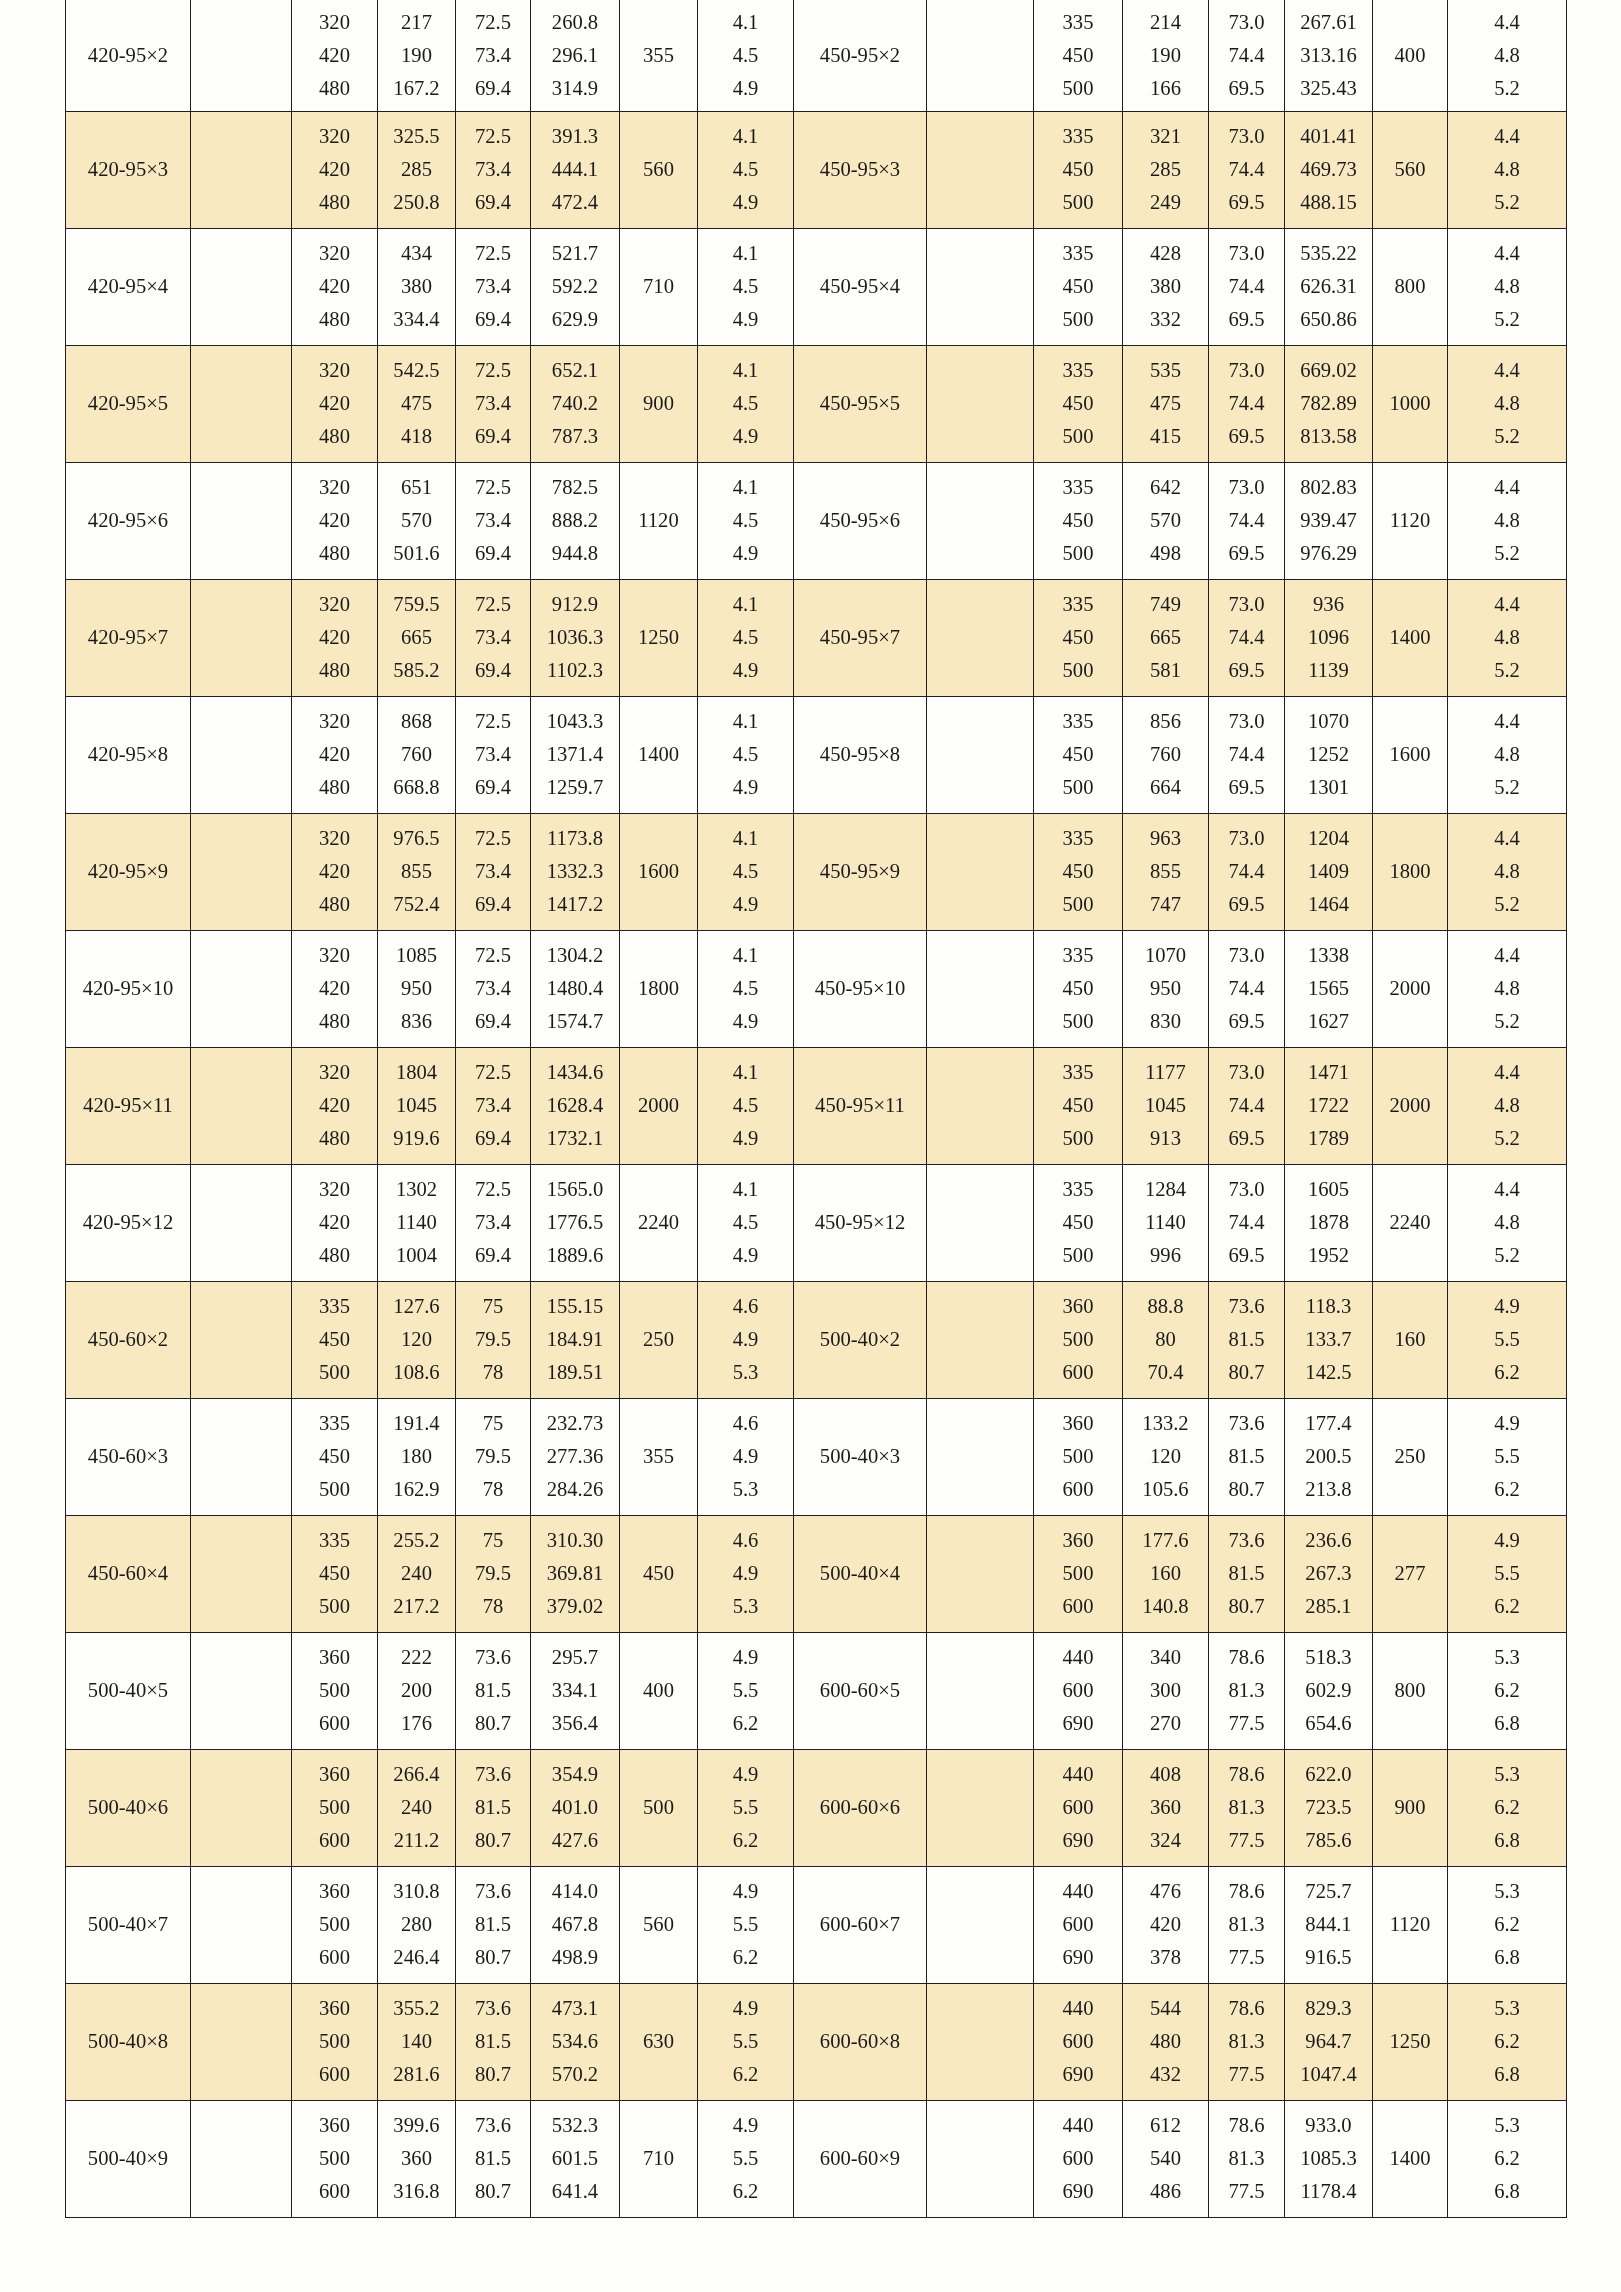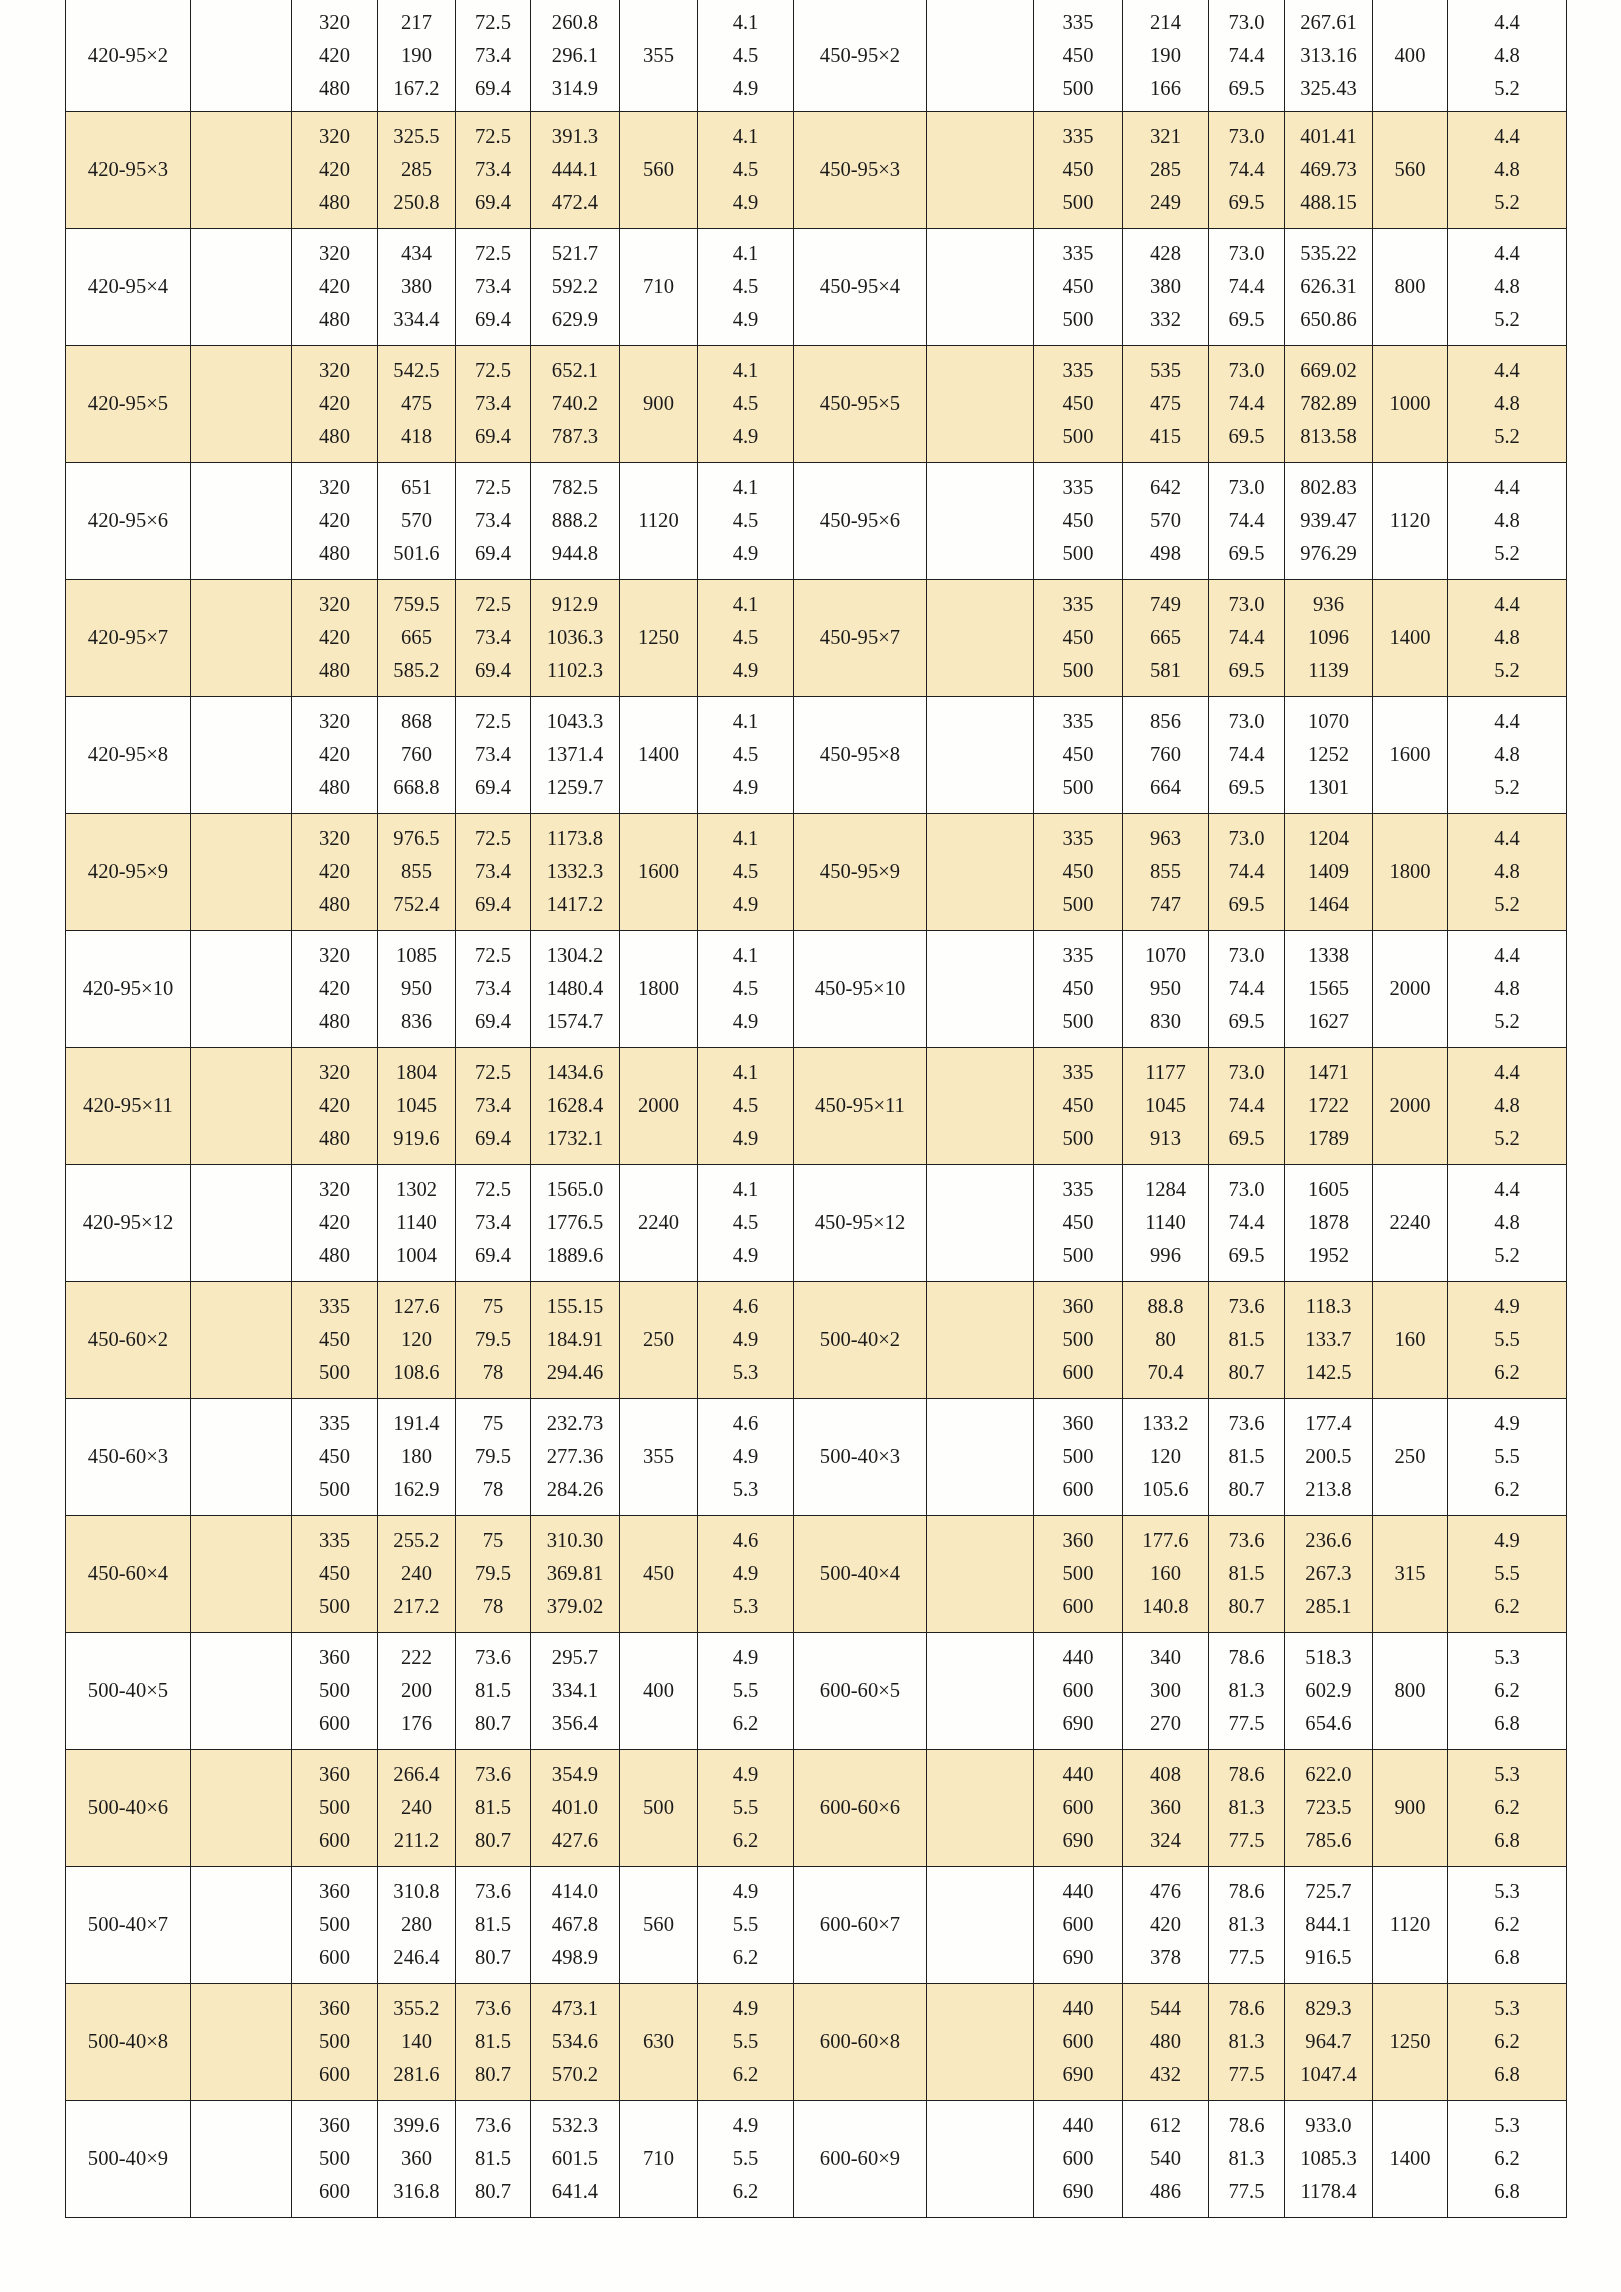--- a/index.html
+++ b/index.html
@@ -496,21 +496,21 @@
 450
 500</td>
           <td>127.6
 120
 108.6</td>
           <td>75
 79.5
 78</td>
           <td>155.15
 184.91
-294.46</td>
+189.51</td>
           <td>250</td>
           <td>4.6
 4.9
 5.3</td>
           <td>500-40×2</td>
           <td></td>
           <td>360
 500
 600</td>
           <td>88.8
@@ -591,21 +591,21 @@
 600</td>
           <td>177.6
 160
 140.8</td>
           <td>73.6
 81.5
 80.7</td>
           <td>236.6
 267.3
 285.1</td>
-          <td>315</td>
+          <td>277</td>
           <td>4.9
 5.5
 6.2</td>
         </tr>
         <tr>
           <td>500-40×5</td>
           <td></td>
           <td>360
 500
 600</td>

